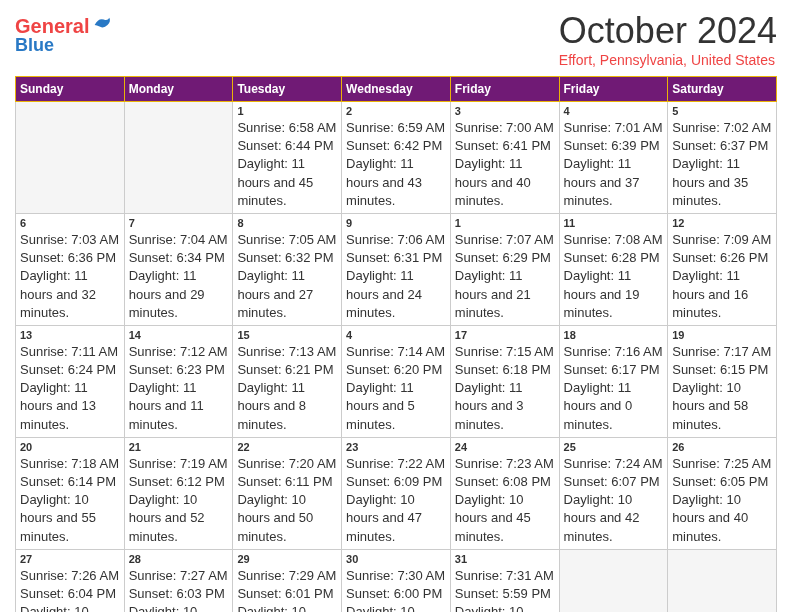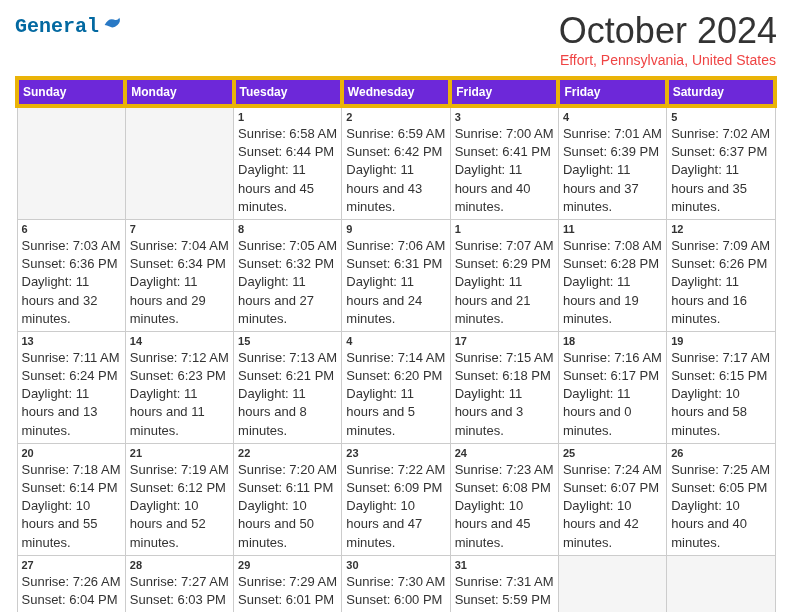--- a/index.html
+++ b/index.html
@@ -27,54 +27,53 @@
       align-items: center;
       margin-top: 4px;
     }
     .logo-text {
       font-size: 20px;
       font-weight: bold;
       color: #333;
       line-height: 1.1;
     }
     .logo-text span {
-      color: #0369a1;
-      font-family: Liberation Mono, monospace;
+      color: #ef4444;
     }
     .logo-icon {
       width: 22px;
       height: 22px;
       margin-left: 2px;
       margin-bottom: 2px;
     }
     .title-block {
-      text-align: center;
+      text-align: left;
     }
     .month-title {
       font-size: 36px;
       color: #333;
       font-weight: normal;
     }
     .location {
       font-size: 14px;
       color: #ef4444;
     }
     table {
       width: 100%;
       border-collapse: collapse;
       table-layout: fixed;
     }
     th {
-      background-color: #6d28d9;
+      background-color: #701a75;
       color: #fff;
       font-size: 12px;
       font-weight: bold;
       padding: 5px 4px;
       text-align: left;
-      border: 4px solid #eab308;
+      border: 1px solid #eab308;
     }
     td {
       border: 1px solid #ccc;
       vertical-align: top;
       padding: 3px 4px;
       font-size: 10px;
       color: #333;
       height: 78px;
       background: #fff;
     }
@@ -99,20 +98,21 @@
 <div class="page">
   <div class="header">
     <div class="logo">
       <div>
         <div style="display:flex;align-items:center;">
           <span class="logo-text"><span>General</span></span>
           <svg class="logo-icon" viewBox="0 0 24 24">
             <path d="M4 12 Q8 4 14 6 Q18 8 20 4 Q22 8 18 12 Q14 16 10 14 Q6 12 4 12Z" fill="#2979c5"></path>
           </svg>
         </div>
+        <div class="logo-text" style="color:#2979c5;font-size:18px;margin-top:-2px;">Blue</div>
       </div>
     </div>
     <div class="title-block">
       <div class="month-title">October 2024</div>
       <div class="location">Effort, Pennsylvania, United States</div>
     </div>
   </div>
 
   <table>
     <thead>

